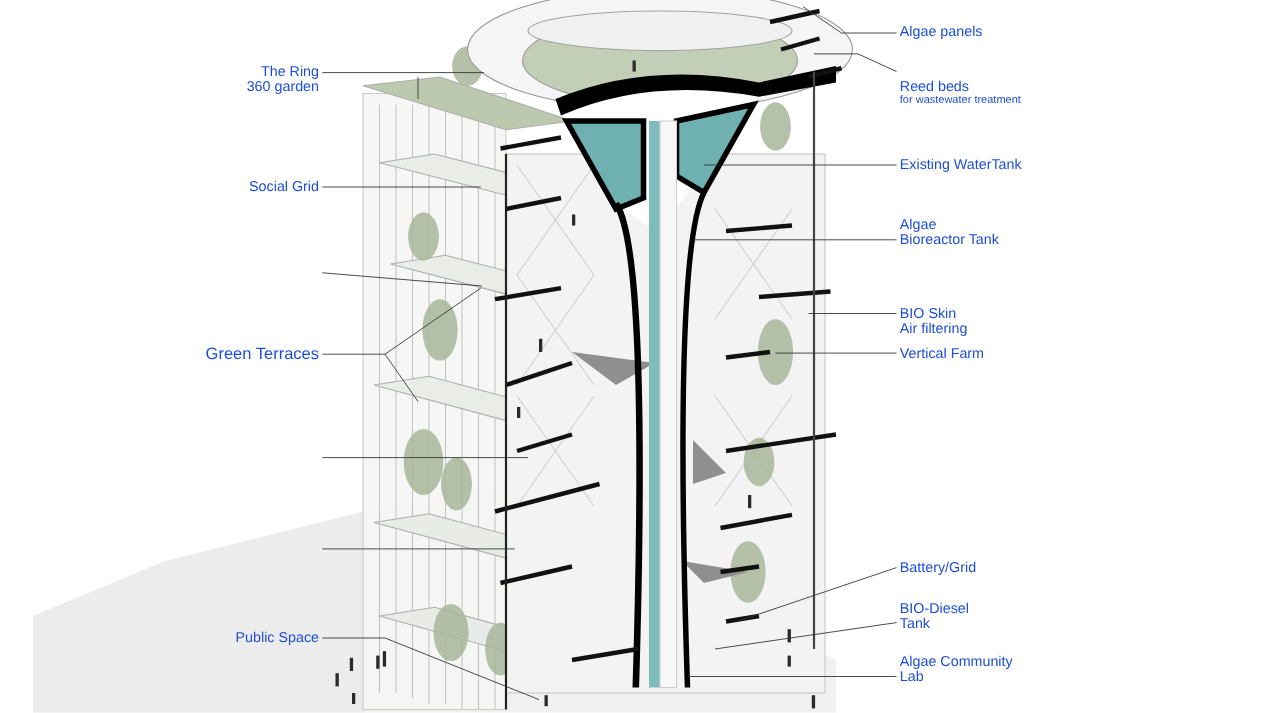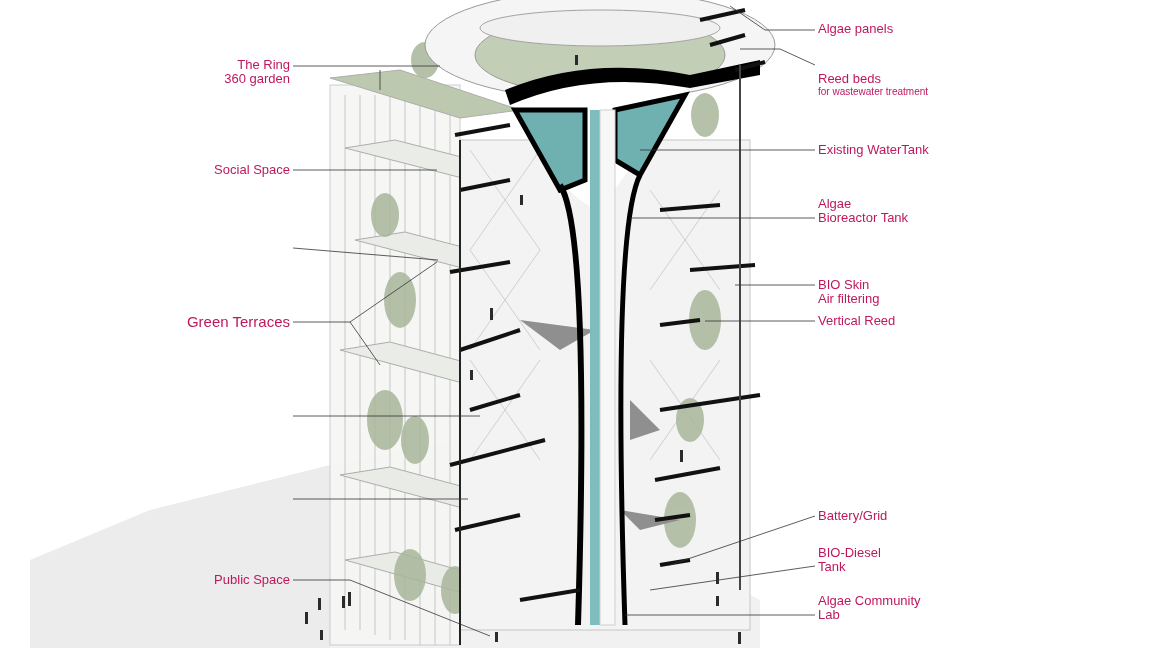--- a/index.html
+++ b/index.html
@@ -1,18 +1,18 @@
 <!DOCTYPE html>
 <html><head>
 <meta charset="utf-8">
 <style>
   html,body{margin:0;padding:0;}
   body{width:1152px;height:648px;overflow:hidden;background:#ffffff;font-family:"Liberation Sans",sans-serif;position:relative;}
   .canvas{position:absolute;left:0;top:0;width:1152px;height:648px;}
-  .label{position:absolute;color:#be185d;font-size:13px;line-height:14px;white-space:pre-line;}
+  .label{position:absolute;color:#1d4ed8;font-size:13px;line-height:14px;white-space:pre-line;}
   .label.left{text-align:right;}
   .label.big{font-size:15px;line-height:16px;}
   .label .sub{display:block;font-size:10px;line-height:11px;text-align:center;}
   svg{position:absolute;left:0;top:0;}
 </style>
 </head>
 <body>
 
 <div class="canvas">
 
@@ -155,34 +155,34 @@
     <path d="M815,285 L735,285"></path>
     <path d="M815,321 L705,321"></path>
     <path d="M815,516 L670,565"></path>
     <path d="M815,566 L650,590"></path>
     <path d="M815,615 L625,615"></path>
   </g>
 </svg>
 
 <div class="label left" style="left:190px;top:58px;width:100px;">The Ring
 360 garden</div>
-<div class="label left" style="left:170px;top:163px;width:120px;">Social Space</div>
+<div class="label left" style="left:170px;top:163px;width:120px;">Social Grid</div>
 <div class="label left big" style="left:150px;top:314px;width:140px;">Green Terraces</div>
 <div class="label left" style="left:170px;top:573px;width:120px;">Public Space</div>
 
 <div class="label" style="left:818px;top:22px;">Algae panels</div>
 <div class="label" style="left:818px;top:58px;">
   <span>Reed beds</span>
   <span class="sub">for wastewater treatment</span>
 </div>
 <div class="label" style="left:818px;top:143px;">Existing WaterTank</div>
 <div class="label" style="left:818px;top:197px;">Algae
 Bioreactor Tank</div>
 <div class="label" style="left:818px;top:278px;">BIO Skin
 Air filtering</div>
-<div class="label" style="left:818px;top:314px;">Vertical Reed</div>
+<div class="label" style="left:818px;top:314px;">Vertical Farm</div>
 <div class="label" style="left:818px;top:509px;">Battery/Grid</div>
 <div class="label" style="left:818px;top:546px;">BIO-Diesel
 Tank</div>
 <div class="label" style="left:818px;top:594px;">Algae Community
 Lab</div>
 
 </div>
 
 </body></html>

